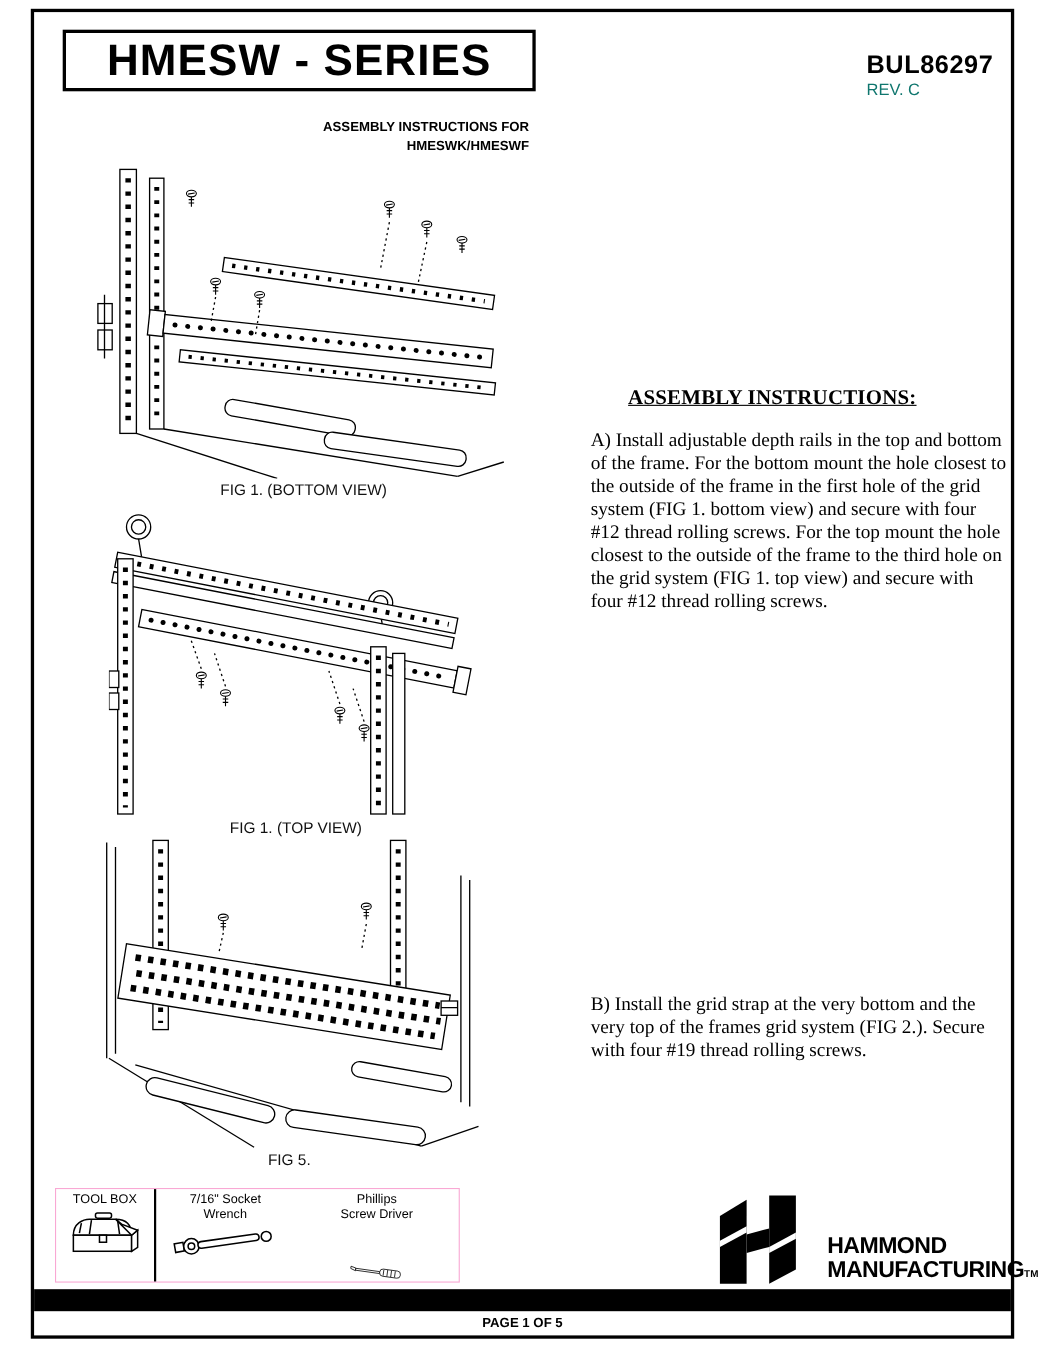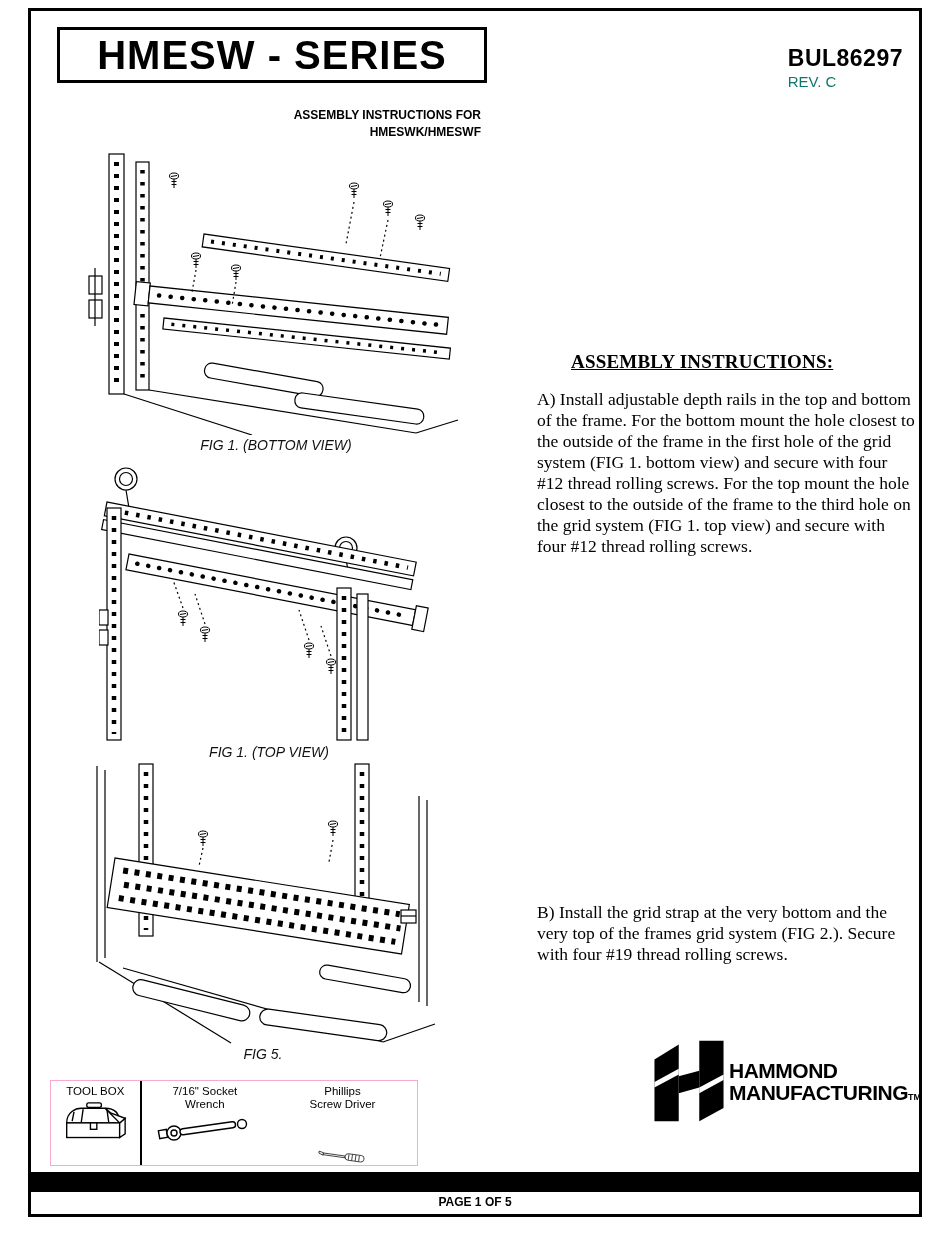--- a/index.html
+++ b/index.html
@@ -13,21 +13,21 @@
   .title-box h1{margin:0;font-size:40px;font-weight:bold;letter-spacing:1px;}
 
   .bulletin{right:16px;top:34px;text-align:left;}
   .bulletin-number{font-size:23px;font-weight:bold;letter-spacing:.5px;}
   .revision{font-size:15px;margin-top:1px;color:#0f766e;}
 
   .subtitle{left:26px;top:96px;width:424px;text-align:right;font-size:12px;
             font-weight:bold;line-height:17px;}
 
   figure{margin:0;position:absolute;}
-  figcaption{text-align:center;font-size:14px;margin-top:2px;color:#111;font-style:italic;}
+  figcaption{text-align:center;font-size:14px;margin-top:2px;color:#111;}
   .fig1b{left:55px;top:139px;width:380px;}
   .fig1t{left:68px;top:451px;width:340px;}
   .fig2{left:52px;top:751px;width:360px;}
 
   .instructions{left:506px;top:303px;width:378px;
                 font-family:"Liberation Serif",serif;font-size:17.5px;line-height:21px;margin-top:37px;}
   .instructions h2{font-family:"Liberation Serif",serif;font-size:19px;font-weight:bold;
                    text-decoration:underline;margin:0 0 17px 34px;letter-spacing:.2px;}
   .step{margin:0;}
   .step-b{left:506px;top:873px;width:382px;font-family:"Liberation Serif",serif;
@@ -35,21 +35,21 @@
 
   .toolbox-box{left:19px;top:1069px;width:368px;height:86px;border:1px solid #f9a8d4;
                display:flex;box-sizing:border-box;}
   .tool-cell{display:flex;flex-direction:column;align-items:center;padding-top:4px;box-sizing:border-box;}
   .tool-cell.first{width:96px;border-right:2px solid #000;}
   .tool-cell.c2{width:134px;}
   .tool-cell.c3{width:158px;gap:36px;}
   .tool-label{font-size:11.5px;line-height:13px;text-align:center;}
   .tool-art{margin-top:3px;}
 
-  .brand{left:619px;top:1028px;display:flex;gap:1px;align-items:center;}
+  .brand{left:619px;top:1074px;display:flex;gap:24px;align-items:flex-end;}
   .brand-text{padding-top:5px;font-weight:bold;font-size:21px;line-height:22px;letter-spacing:-0.5px;}
   .tm{font-size:9px;letter-spacing:0;margin-top:24px;}
 
   .black-bar{left:0;top:1161px;width:100%;height:20px;background:#000;}
   .page-number{left:0;top:1184px;width:100%;text-align:center;font-weight:bold;font-size:12px;}
 
   svg{display:block;}
 </style>
 </head>
 <body>

